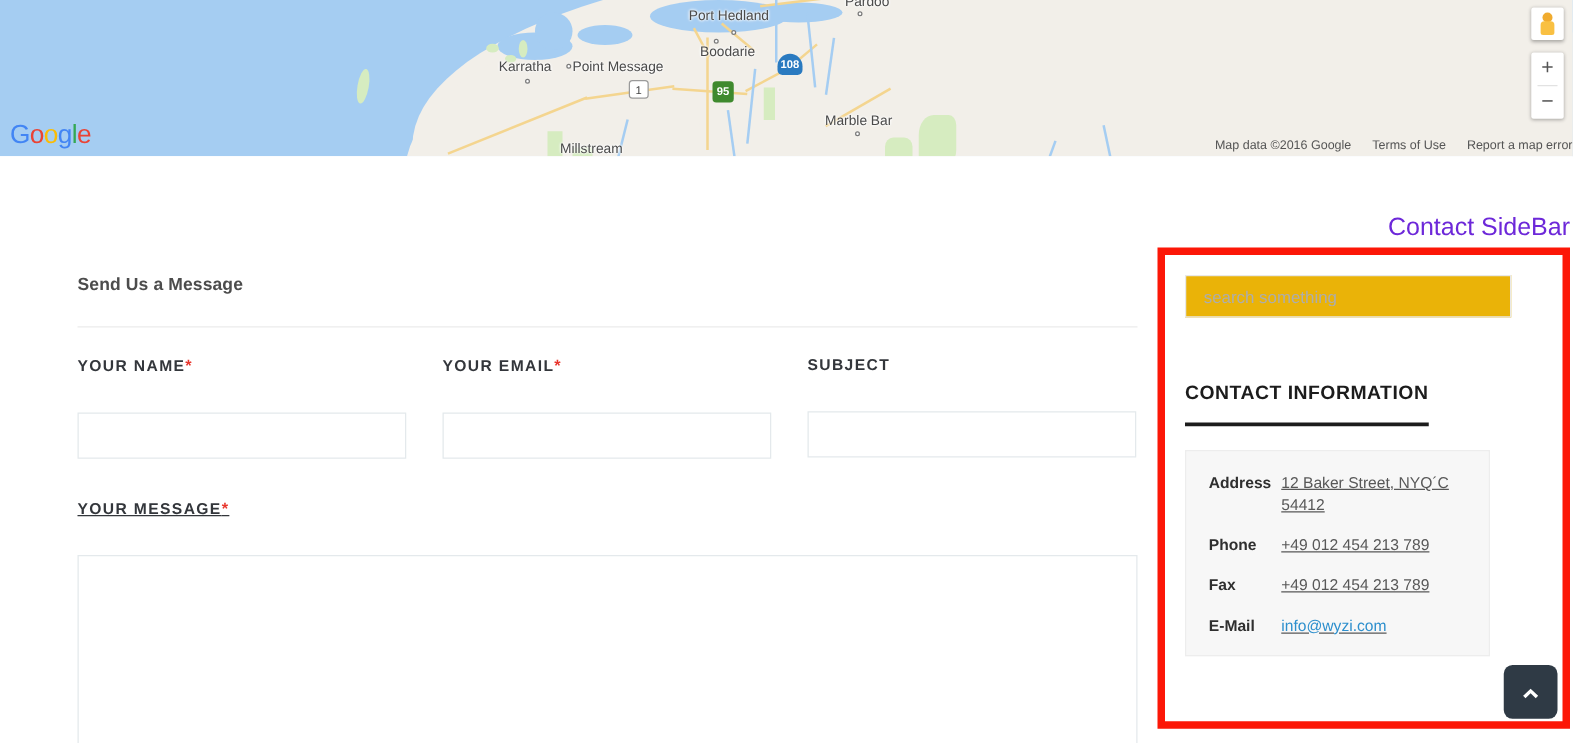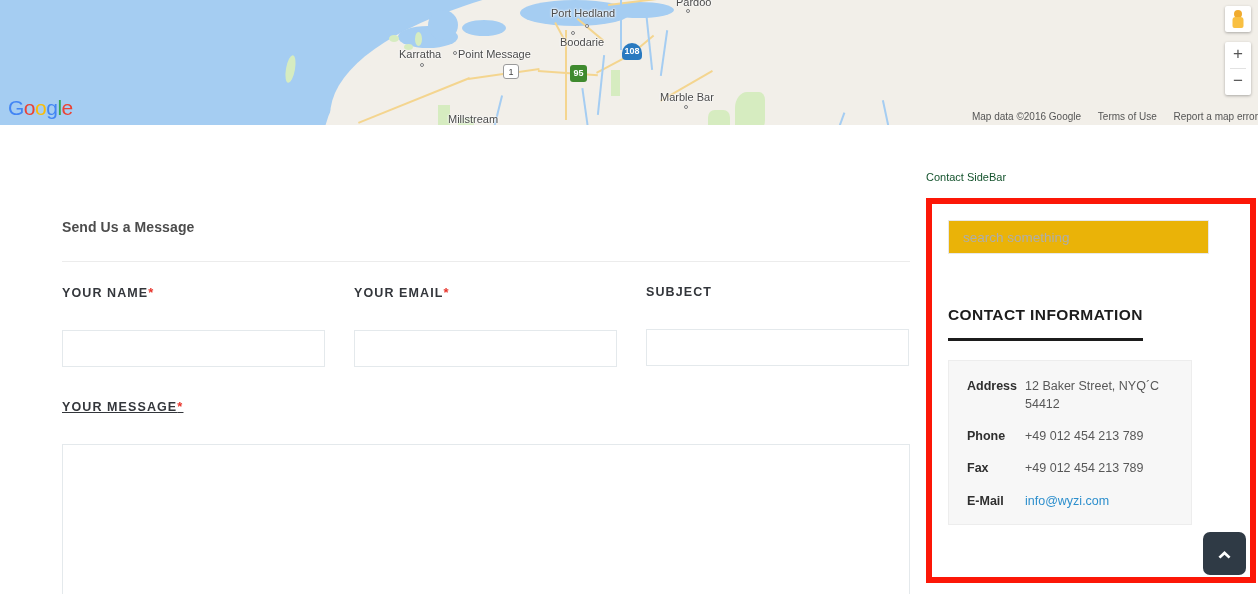--- a/index.html
+++ b/index.html
@@ -241,24 +241,24 @@
     color: #444;
     padding: 10px;
     display: block;
   }
 
   
   .sidebar-caption {
     position: absolute;
     left: 926px; top: 46px;
     width: 330px;
-    text-align: left;
-    color: #14532d;
-    font-family: "Liberation Sans", sans-serif;
-    font-size: 11px;
+    text-align: right;
+    color: #6d28d9;
+    font-family: "Liberation Sans", sans-serif;
+    font-size: 20px;
   }
   .sidebar-box {
     position: absolute;
     left: 926px; top: 73px;
     width: 330px;
     height: 385px;
     border: 6px solid #fc1707;
     background: #fff;
   }
   .sidebar-inner {
@@ -307,20 +307,21 @@
   .ci-row:last-child { margin-bottom: 0; }
   .ci-key {
     width: 58px;
     flex: 0 0 58px;
     font-weight: bold;
     color: #2f2f2f;
   }
   .ci-val {
     color: #585858;
     width: 170px;
+    text-decoration: underline;
   }
   .ci-val a { color: #2d8fcd; text-decoration: none; }
 
   
   .scroll-top {
     position: absolute;
     left: 1203px; top: 407px;
     width: 43px; height: 43px;
     background: #2f3a45;
     border-radius: 7px;

